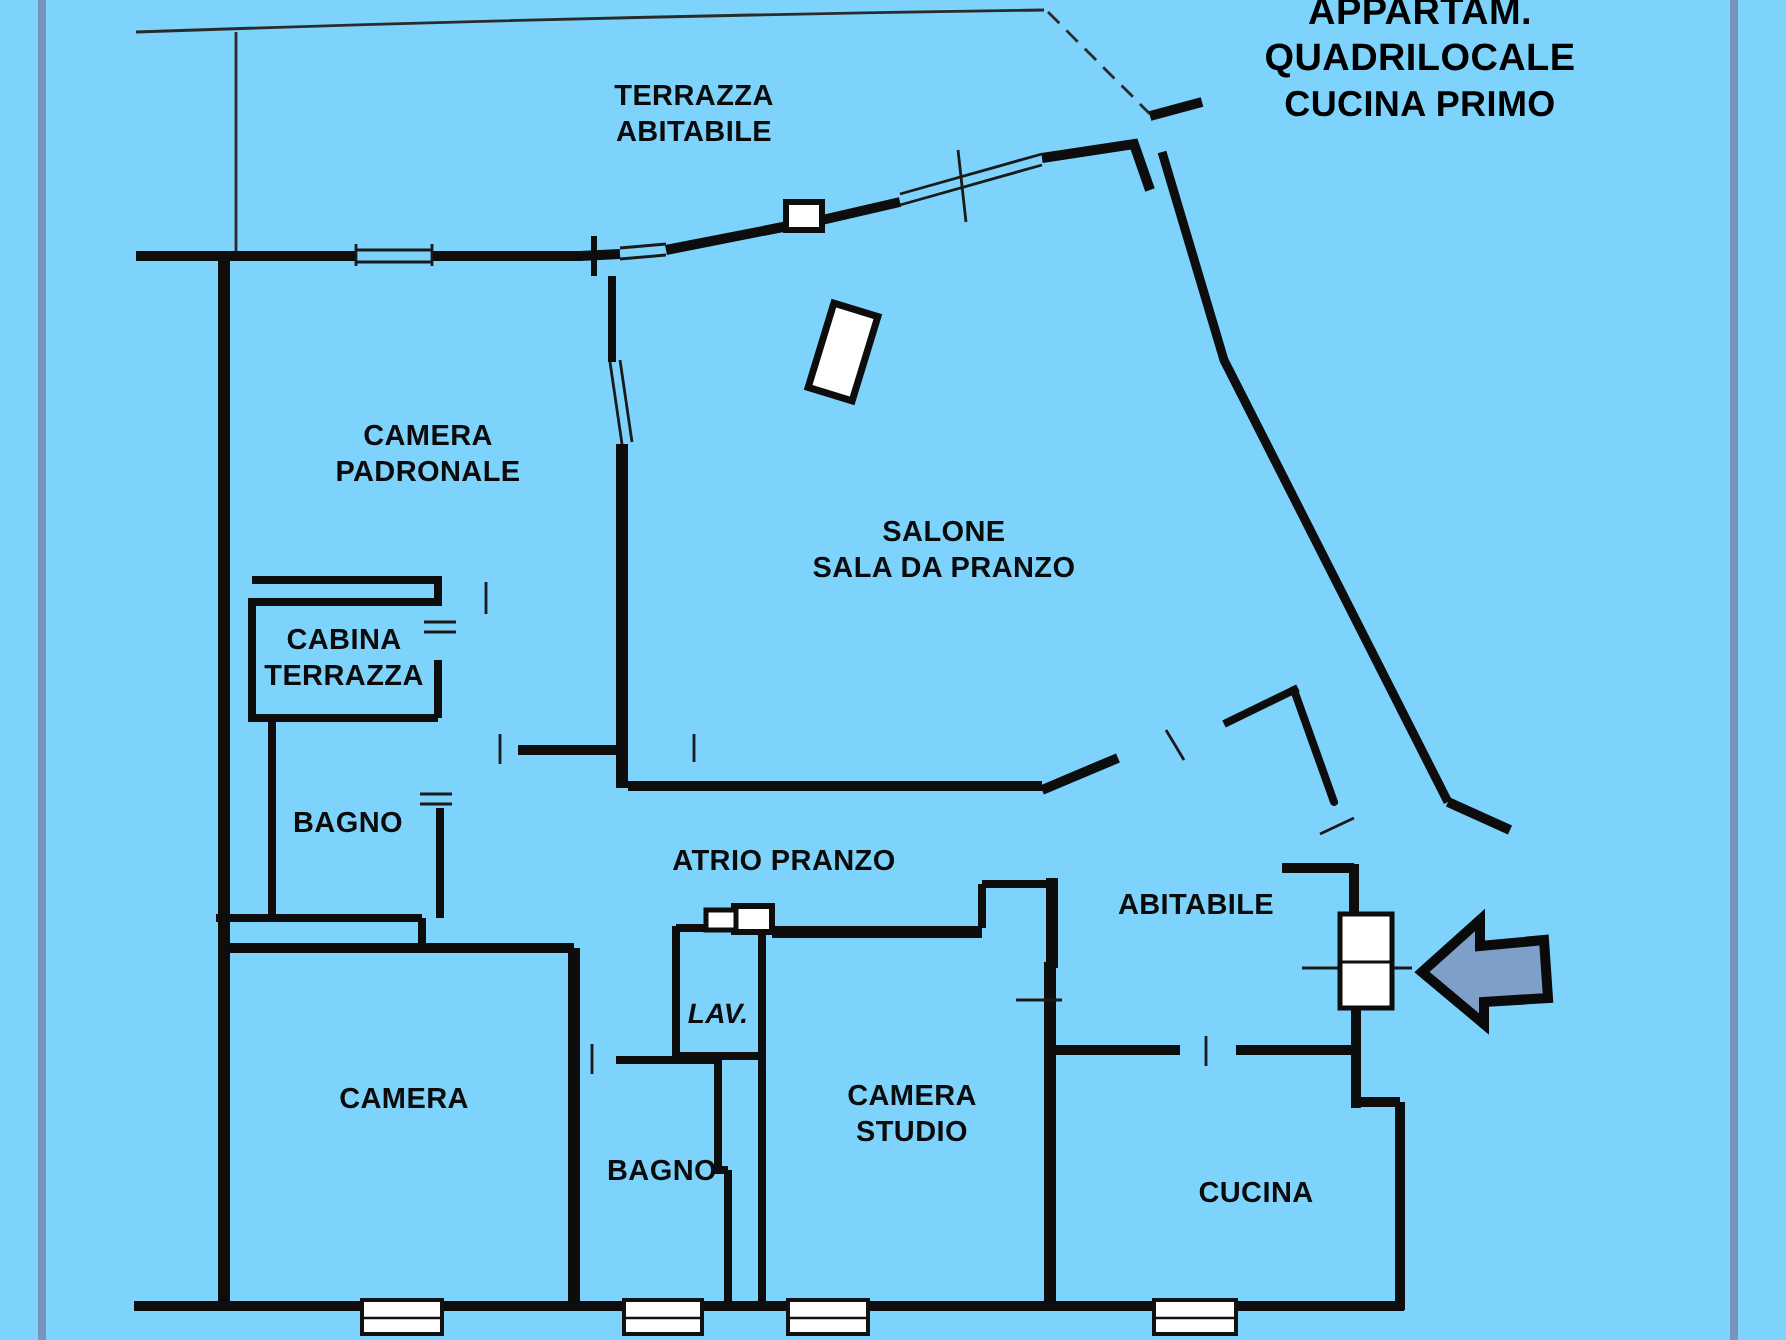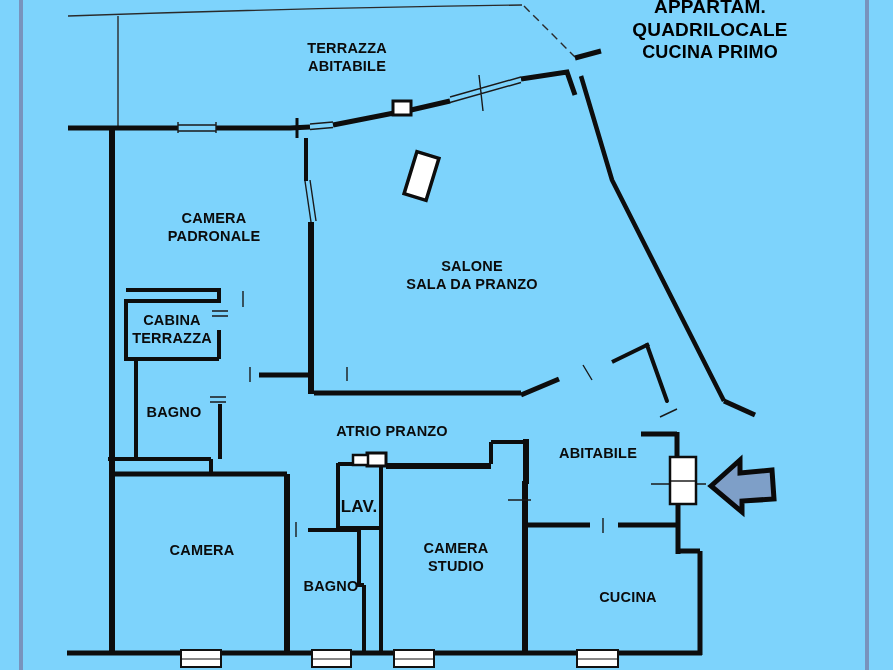--- a/index.html
+++ b/index.html
@@ -3,21 +3,21 @@
 <meta charset="utf-8">
 <style>
   html,body{margin:0;padding:0;background:#ffffff;}
   #stage{position:relative;width:893px;height:670px;background:#7dd3fc;overflow:hidden;
          font-family:"Liberation Sans", sans-serif;}
   .border-bar{position:absolute;top:0;width:4px;height:670px;}
   #plan-svg{position:absolute;left:0;top:0;}
   .room-label{position:absolute;transform:translate(-50%,-50%);text-align:center;
               font-weight:bold;font-size:14.5px;line-height:1.22;color:#0b0b0b;
               white-space:pre-line;letter-spacing:.2px;}
-  .room-label.small{font-size:17px;}
+  .room-label.small{font-size:14px;font-style:italic;}
   #plan-title{position:absolute;left:710px;top:29px;transform:translate(-50%,-50%);
               text-align:center;font-weight:bold;color:#000;}
   #plan-title .t1{font-size:19px;line-height:23px;letter-spacing:.2px;}
   #plan-title .t2{font-size:18px;line-height:22px;letter-spacing:.2px;}
 </style>
 </head>
 <body>
 
 <div id="stage">
 

